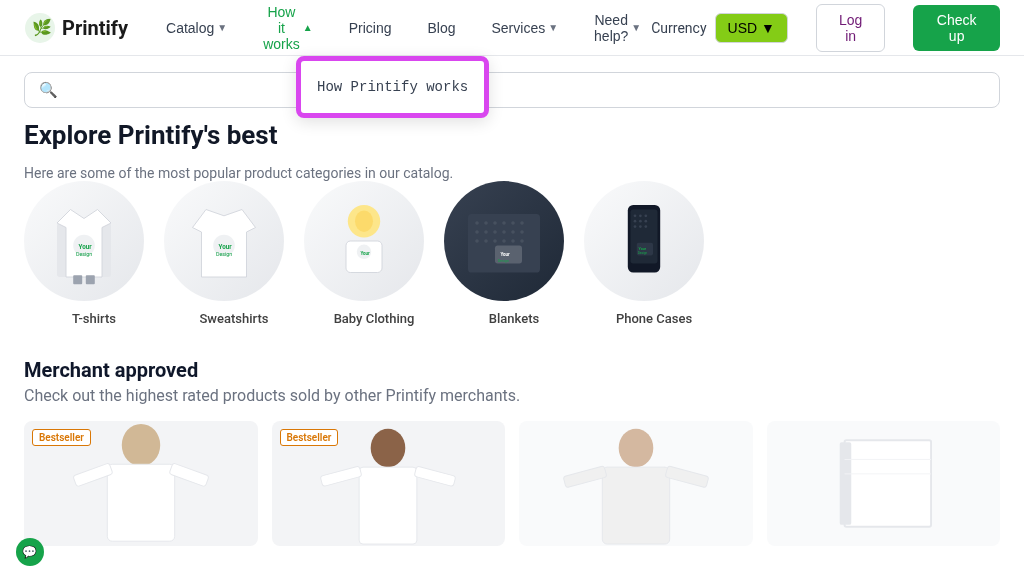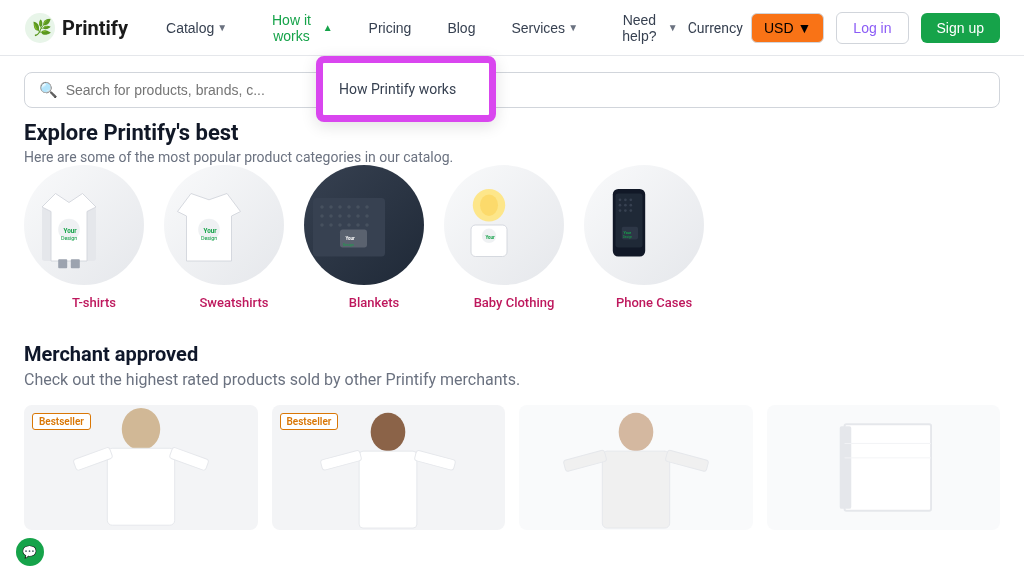--- a/index.html
+++ b/index.html
@@ -13,69 +13,69 @@
     .logo { display: flex; align-items: center; gap: 6px; margin-right: 28px; text-decoration: none; }
     .logo-icon { width: 32px; height: 32px; }
     .logo-text { font-size: 20px; font-weight: 700; color: #1a1a1a; text-align: right; }
     .nav { display: flex; align-items: center; gap: 16px; flex: 1; }
     .nav-item {
       display: flex; align-items: center; gap: 3px; padding: 6px 10px;
       font-size: 14px; color: #374151; cursor: pointer; border-radius: 4px;
       text-decoration: none; background: none; border: none;
     }
     .nav-chevron { font-size: 10px; color: #6b7280; }
-    .header-right { display: flex; align-items: center; gap: 12px; margin-left: auto; }
+    .header-right { display: flex; align-items: center; gap: 28px; margin-left: auto; }
     .currency-section { display: flex; align-items: center; gap: 8px; font-size: 14px; color: #374151; }
     .currency-btn {
       display: flex; align-items: center; gap: 4px; padding: 6px 12px;
       border: 1px solid #d1d5db; border-radius: 6px; font-size: 14px; cursor: pointer;
-      background: #f97316;
+      background: #84cc16;
     }
     .btn-login {
       padding: 7px 16px; border: 1px solid #d1d5db; border-radius: 6px;
-      font-size: 14px; cursor: pointer; background: #fff; color: #8b5cf6;
+      font-size: 14px; cursor: pointer; background: #fff; color: #701a75;
     }
     .btn-signup {
       padding: 7px 16px; border: none; border-radius: 6px;
       font-size: 14px; cursor: pointer; background: #16a34a; color: #fff; font-weight: 500;
     }
 
     
     .dropdown-overlay {
-      position: absolute; top: 56px; left: 316px; background: #fff;
-      border: 7px solid #d946ef; border-radius: 8px; box-shadow: 0 4px 16px rgba(0,0,0,0.12);
-      padding: 8px 0; min-width: 180px; z-index: 200;
+      position: absolute; top: 56px; left: 296px; background: #fff;
+      border: 5px solid #d946ef; border-radius: 8px; box-shadow: 0 4px 16px rgba(0,0,0,0.12);
+      padding: 8px 0; min-width: 180px; z-index: 200; font-family: Liberation Mono, monospace;
     }
     .dropdown-item {
       padding: 10px 16px; font-size: 14px; color: #374151; cursor: pointer;
     }
 
     
     .search-area {
       padding: 16px 24px 12px; display: flex; align-items: center; gap: 12px;
     }
     .search-bar {
       flex: 1; display: flex; align-items: center; gap: 8px;
       border: 1px solid #d1d5db; border-radius: 8px; padding: 8px 14px;
     }
 
     
     .main-content { padding: 0 24px; }
-    .section-title { font-size: 22px; font-weight: 700; color: #111827; margin-bottom: 4px; }
+    .section-title { font-size: 26px; font-weight: 700; color: #111827; margin-bottom: 15px; }
     .section-subtitle { font-size: 14px; color: #6b7280; }
 
     
     .categories { display: flex; gap: 20px; margin-bottom: 32px; }
     .category-item { display: flex; flex-direction: column; align-items: center; cursor: pointer; }
     .category-circle {
       width: 120px; height: 120px; border-radius: 50%; background: #f3f4f6;
-      overflow: hidden; display: flex; align-items: center; justify-content: flex-start;
+      overflow: hidden; display: flex; align-items: center; justify-content: center;
       margin-bottom: 10px;
     }
-    .category-label { font-size: 13px; color: #be185d; font-weight: 500; text-align: center; margin-left: 20px; }
+    .category-label { font-size: 13px; color: #404040; font-weight: 500; text-align: center; margin-left: 20px; }
 
     
     .cat-tshirt { background: linear-gradient(135deg, #f9fafb 0%, #e5e7eb 100%); position: relative; }
     .cat-sweatshirt { background: linear-gradient(135deg, #f9fafb 0%, #e5e7eb 100%); }
     .cat-hoodie { background: linear-gradient(135deg, #2563eb 0%, #3b82f6 100%); }
     .cat-baby { background: linear-gradient(135deg, #f9fafb 0%, #e5e7eb 100%); }
     .cat-blanket { background: linear-gradient(135deg, #374151 0%, #1f2937 100%); }
     .cat-phone { background: linear-gradient(135deg, #f9fafb 0%, #e5e7eb 100%); }
     .merchant-title { font-size: 20px; font-weight: 700; color: #0f172a; margin-bottom: 4px; }
     .merchant-subtitle { font-size: 16px; color: #6b7280; margin-bottom: 16px; }
@@ -129,32 +129,31 @@
 
   <div class="header-right">
     <div class="currency-section">
       <span>Currency</span>
       <button class="currency-btn">
         <span>USD</span>
         <span>▼</span>
       </button>
     </div>
     <button class="btn-login">Log in</button>
-    <button class="btn-signup">Sign up</button>
+    <button class="btn-signup">Check up</button>
   </div>
 </header>
 
 <div class="dropdown-overlay">
   <div class="dropdown-item">How Printify works</div>
 </div>
 
 <div class="search-area">
   <div class="search-bar">
     <span style="color:#9ca3af; font-size:15px;">🔍</span>
-    <input type="text" style="border: none; outline: none; flex: 1 1 0%; font-size: 14px; color: rgb(107, 114, 128); background: transparent;" placeholder="Search for products, brands, c...">
   </div>
 </div>
 
 <div class="main-content">
 
   <div>
     <h2 class="section-title">Explore Printify's best</h2>
     <p class="section-subtitle">Here are some of the most popular product categories in our catalog.</p>
 
     <div class="categories">
@@ -180,20 +179,33 @@
           <svg viewBox="0 0 100 100" width="90" height="90">
             <polygon points="15,35 30,15 50,22 70,15 85,35 75,40 75,90 25,90 25,40" fill="#fff" stroke="#d1d5db" stroke-width="1"></polygon>
             <circle cx="50" cy="55" r="12" fill="#e5e7eb" opacity="0.6"></circle>
             <text x="44" y="59" font-size="7" fill="#16a34a" font-weight="bold">Your</text>
             <text x="41" y="67" font-size="6" fill="#16a34a">Design</text>
           </svg>
         </div>
         <span class="category-label">Sweatshirts</span>
       </div>
 
+
+      <div class="category-item">
+        <div class="category-circle cat-baby">
+          <svg viewBox="0 0 100 100" width="90" height="90">
+            <circle cx="50" cy="28" r="18" fill="#fde68a"></circle>
+            <ellipse cx="50" cy="28" rx="10" ry="12" fill="#fbbf24" opacity="0.3"></ellipse>
+            <rect x="30" y="50" width="40" height="35" rx="5" fill="#fff" stroke="#d1d5db" stroke-width="1"></rect>
+            <circle cx="50" cy="62" r="8" fill="#e5e7eb" opacity="0.6"></circle>
+            <text x="46" y="65" font-size="5" fill="#16a34a" font-weight="bold">Your</text>
+          </svg>
+        </div>
+        <span class="category-label">Baby Clothing</span>
+      </div>
 
       <div class="category-item">
         <div class="category-circle cat-blanket">
           <svg viewBox="0 0 100 100" width="90" height="90">
             <rect x="10" y="20" width="80" height="65" rx="4" fill="#374151"></rect>
 
             <g fill="#4b5563" opacity="0.8">
               <circle cx="20" cy="30" r="2"></circle>
                 <circle cx="30" cy="30" r="2"></circle>
                 <circle cx="40" cy="30" r="2"></circle>
@@ -215,33 +227,20 @@
             </g>
             <rect x="40" y="55" width="30" height="20" rx="3" fill="#e5e7eb" opacity="0.2"></rect>
             <text x="46" y="67" font-size="5" fill="#fff" font-weight="bold">Your</text>
             <text x="43" y="73" font-size="4" fill="#16a34a">Design</text>
           </svg>
         </div>
         <span class="category-label">Blankets</span>
       </div>
 
       <div class="category-item">
-        <div class="category-circle cat-baby">
-          <svg viewBox="0 0 100 100" width="90" height="90">
-            <circle cx="50" cy="28" r="18" fill="#fde68a"></circle>
-            <ellipse cx="50" cy="28" rx="10" ry="12" fill="#fbbf24" opacity="0.3"></ellipse>
-            <rect x="30" y="50" width="40" height="35" rx="5" fill="#fff" stroke="#d1d5db" stroke-width="1"></rect>
-            <circle cx="50" cy="62" r="8" fill="#e5e7eb" opacity="0.6"></circle>
-            <text x="46" y="65" font-size="5" fill="#16a34a" font-weight="bold">Your</text>
-          </svg>
-        </div>
-        <span class="category-label">Baby Clothing</span>
-      </div>
-
-      <div class="category-item">
         <div class="category-circle cat-phone">
           <svg viewBox="0 0 100 100" width="90" height="90">
             <rect x="32" y="10" width="36" height="75" rx="6" fill="#111827"></rect>
             <rect x="35" y="15" width="30" height="60" rx="3" fill="#1f2937"></rect>
 
             <g fill="#374151">
               <circle cx="40" cy="22" r="1.5"></circle>
                 <circle cx="46" cy="22" r="1.5"></circle>
                 <circle cx="52" cy="22" r="1.5"></circle>
               <circle cx="40" cy="28" r="1.5"></circle>

